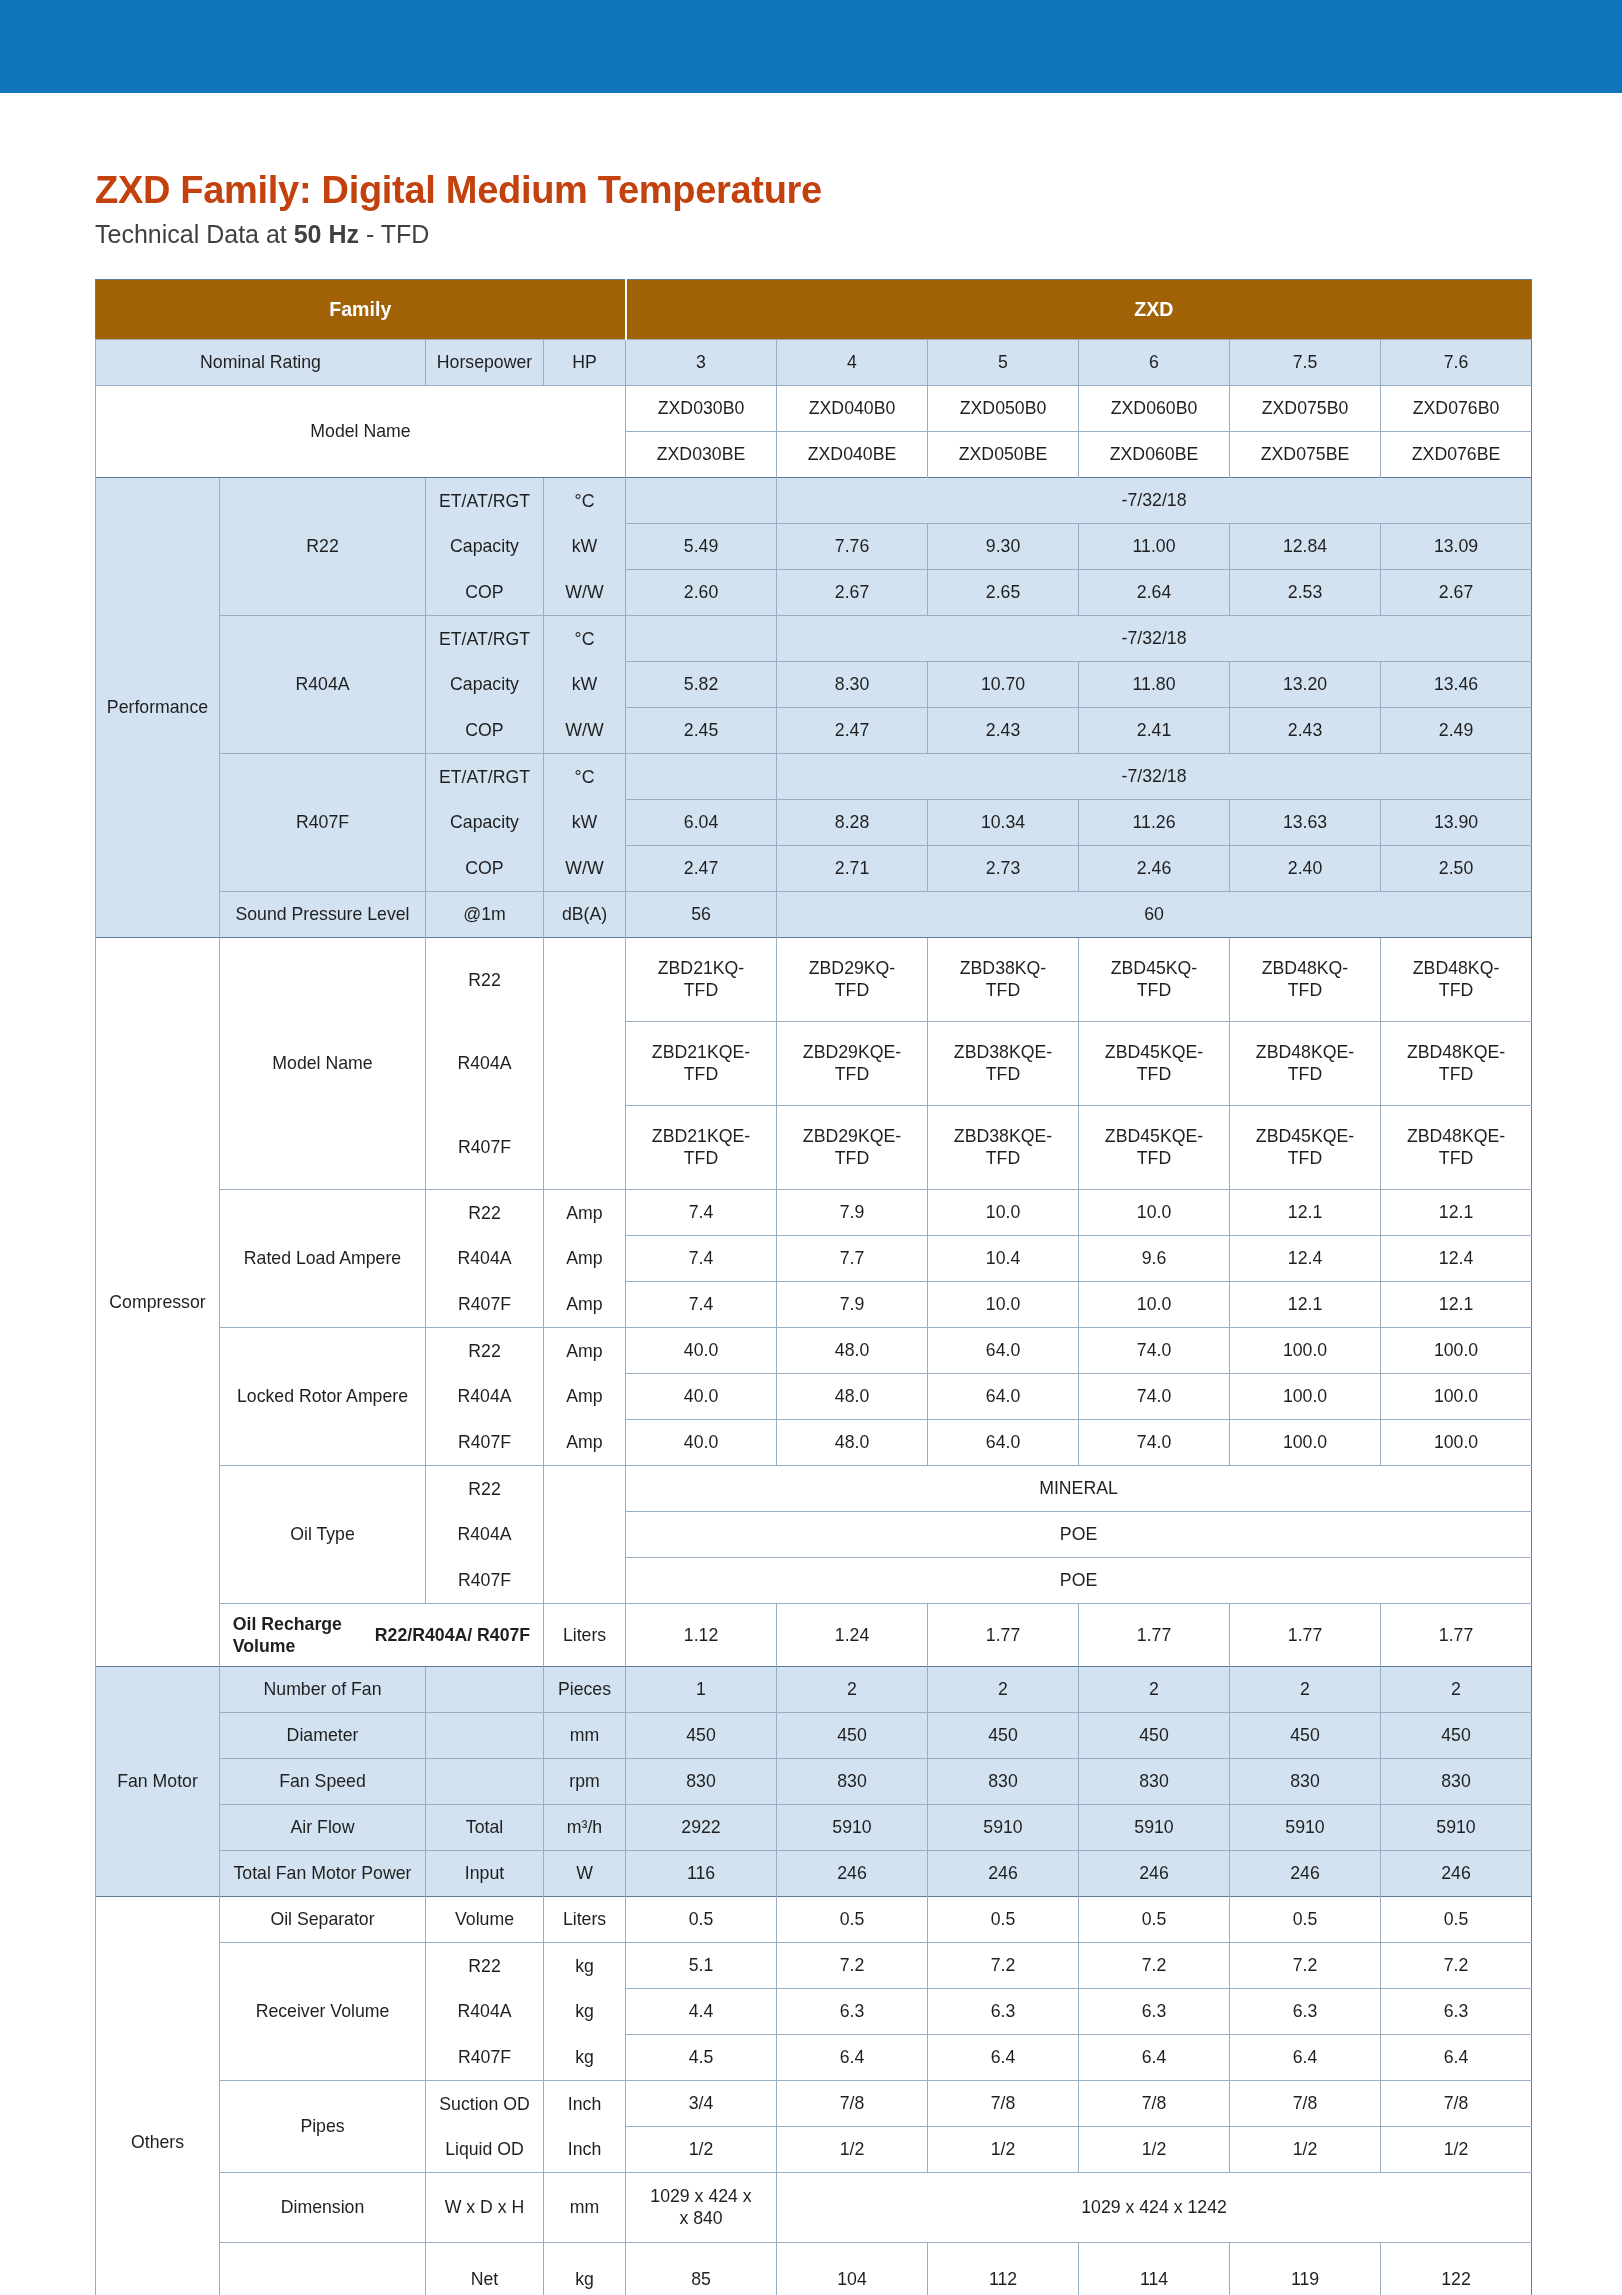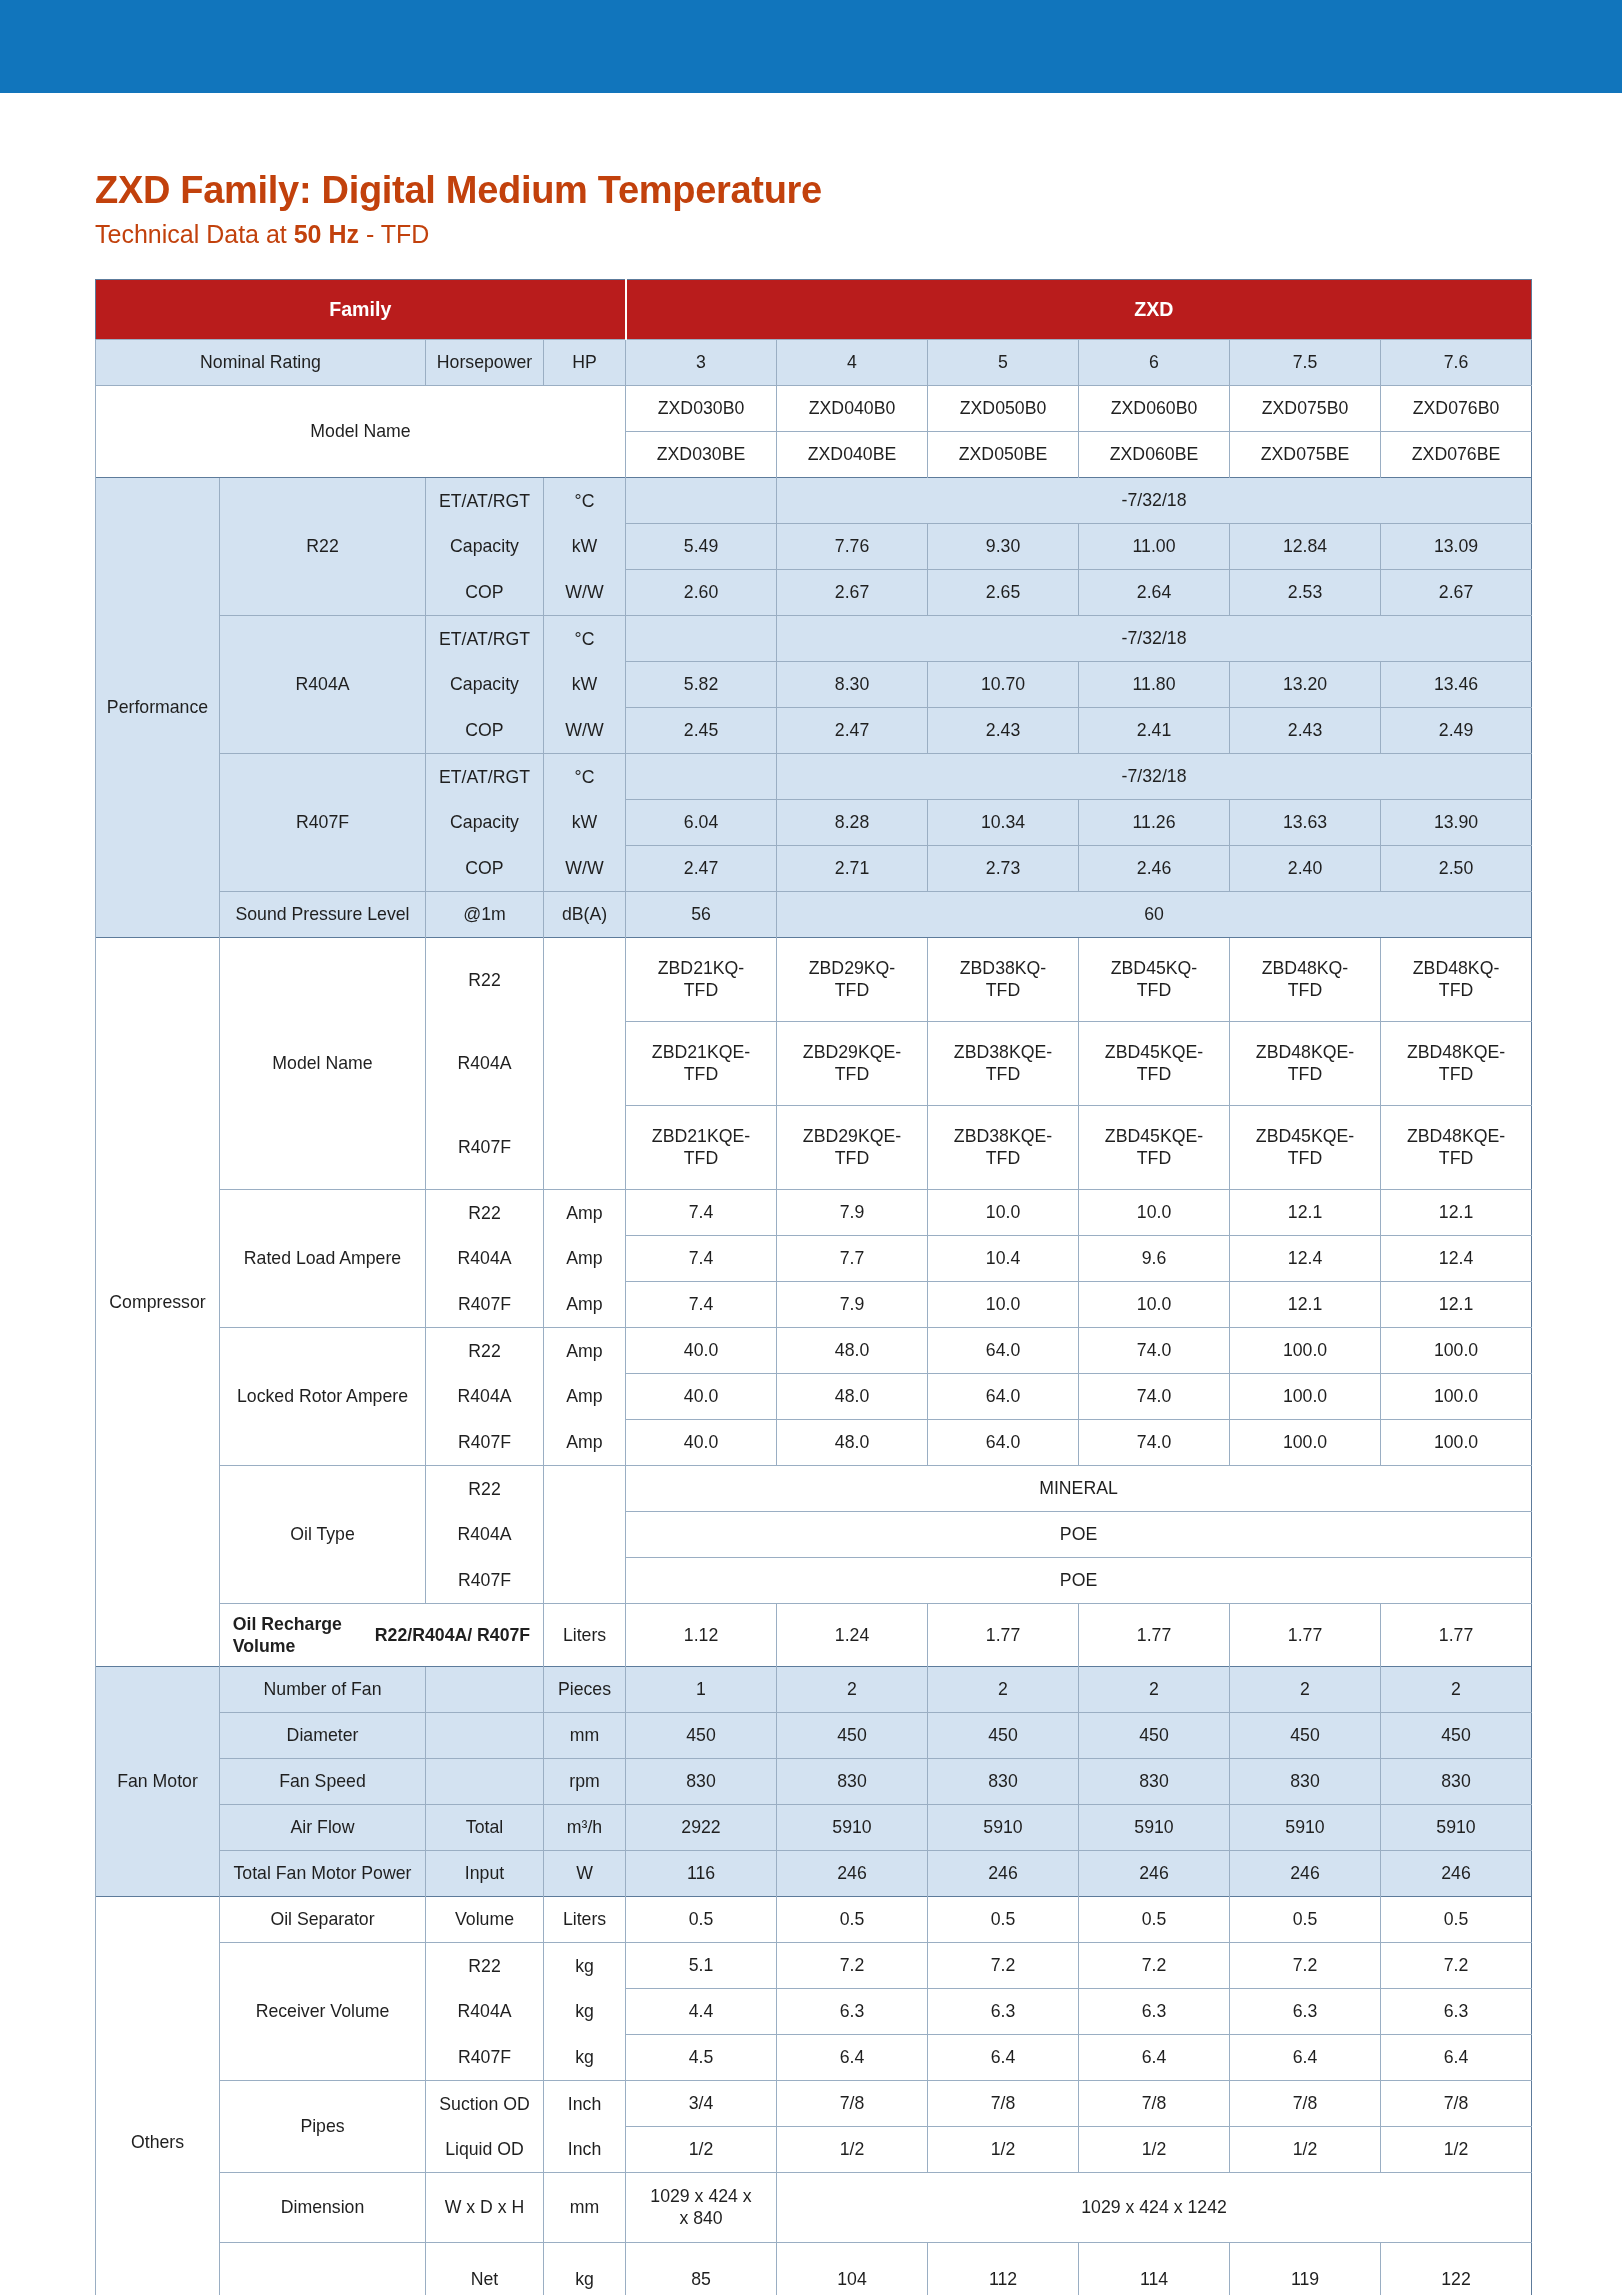--- a/index.html
+++ b/index.html
@@ -4,21 +4,21 @@
 <style>
   html,body{margin:0;padding:0;}
   body{
     width:1623px;height:2295px;background:#ffffff;
     font-family:"Liberation Sans",sans-serif;color:#1f1f1f;
     overflow:hidden;position:relative;
   }
   .topbar{width:100%;height:93px;background:#1175bc;}
   .content{margin:0 95px;}
   .title{margin-top:76px;font-size:38px;font-weight:700;color:#c2410c;letter-spacing:-0.3px;}
-  .subtitle{margin-top:7.9px;font-size:25px;font-weight:400;color:#c2410c;}
+  .subtitle{margin-top:7.9px;font-size:25px;font-weight:400;color:#404040;}
   .subtitle .bold{font-weight:700;}
 
   table.tdt{
     margin-top:30px;border-collapse:collapse;table-layout:fixed;
     width:1433px;border:1.3px solid #5d7b9b;font-size:17.7px;color:#1f1f1f;
   }
   table.tdt td{
     border-top:0.7px solid #9aaec3;border-left:0.7px solid #9aaec3;
     height:41px;padding:2px 6.5px;text-align:center;vertical-align:middle;line-height:1.25;
   }
@@ -29,21 +29,21 @@
   td.c-d{text-align:center;}
   tr.gi td.c-sub, tr.gi td.c-unit, tr.gi td.c-name{border-top:none;}
   tr.band td{background:#d3e2f1;}
   tr.secstart td{border-top:1.3px solid #5d7b9b;}
   td.vt{vertical-align:top;padding-top:10.5px;}
   td.vt2{vertical-align:top;padding-top:29px;}
   tr.tall td{height:79px;}
   tr.hmid td{height:58px;}
   tr.hdim td{height:65px;}
   tr.hwt td{height:68px;}
-  tr.hdr td{height:55px;background:#b91c1c;color:#ffffff;font-weight:700;font-size:19.6px;border:none;margin-left:42px;}
+  tr.hdr td{height:55px;background:#a16207;color:#ffffff;font-weight:700;font-size:19.6px;border:none;margin-left:42px;}
   table.tdt td.hd-sp{border-left:2.6px solid #ffffff;}
   .mspan{display:inline-block;max-width:108px;}
   .combo-in{display:flex;justify-content:center;align-items:center;gap:11px;font-weight:bold;}
   .combo-name{display:inline-block;max-width:131px;text-align:left;}
   .combo-sub{display:inline-block;text-align:right;white-space:nowrap;}
   td.prew{white-space:pre-line;}
 </style>
 </head>
 <body>
 

